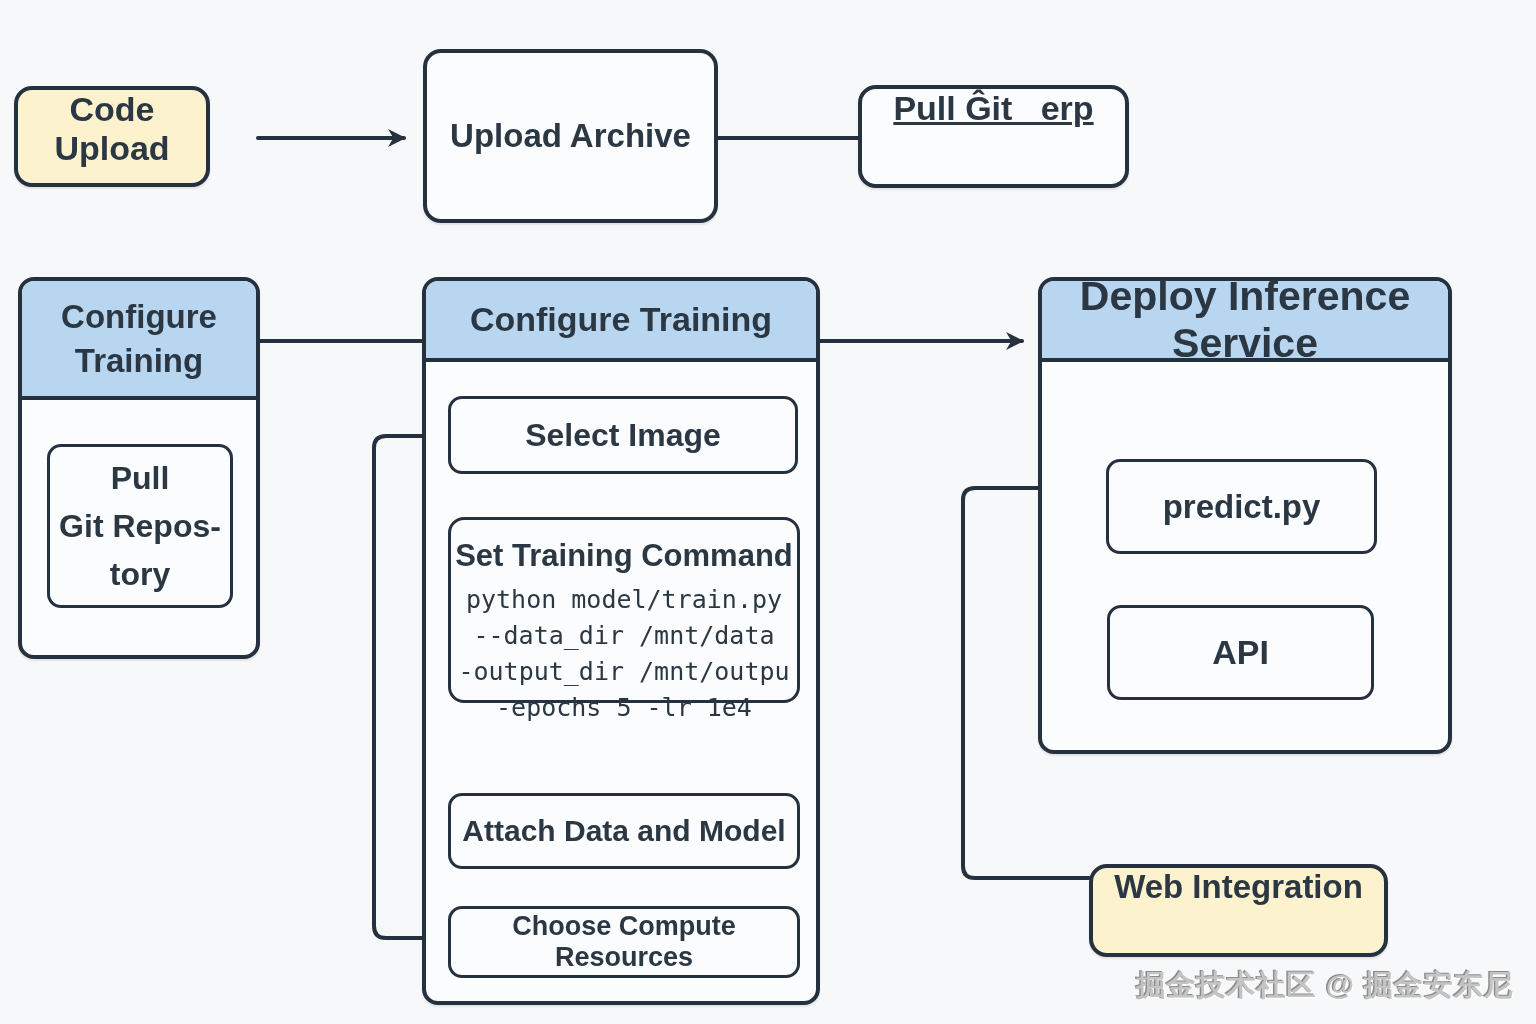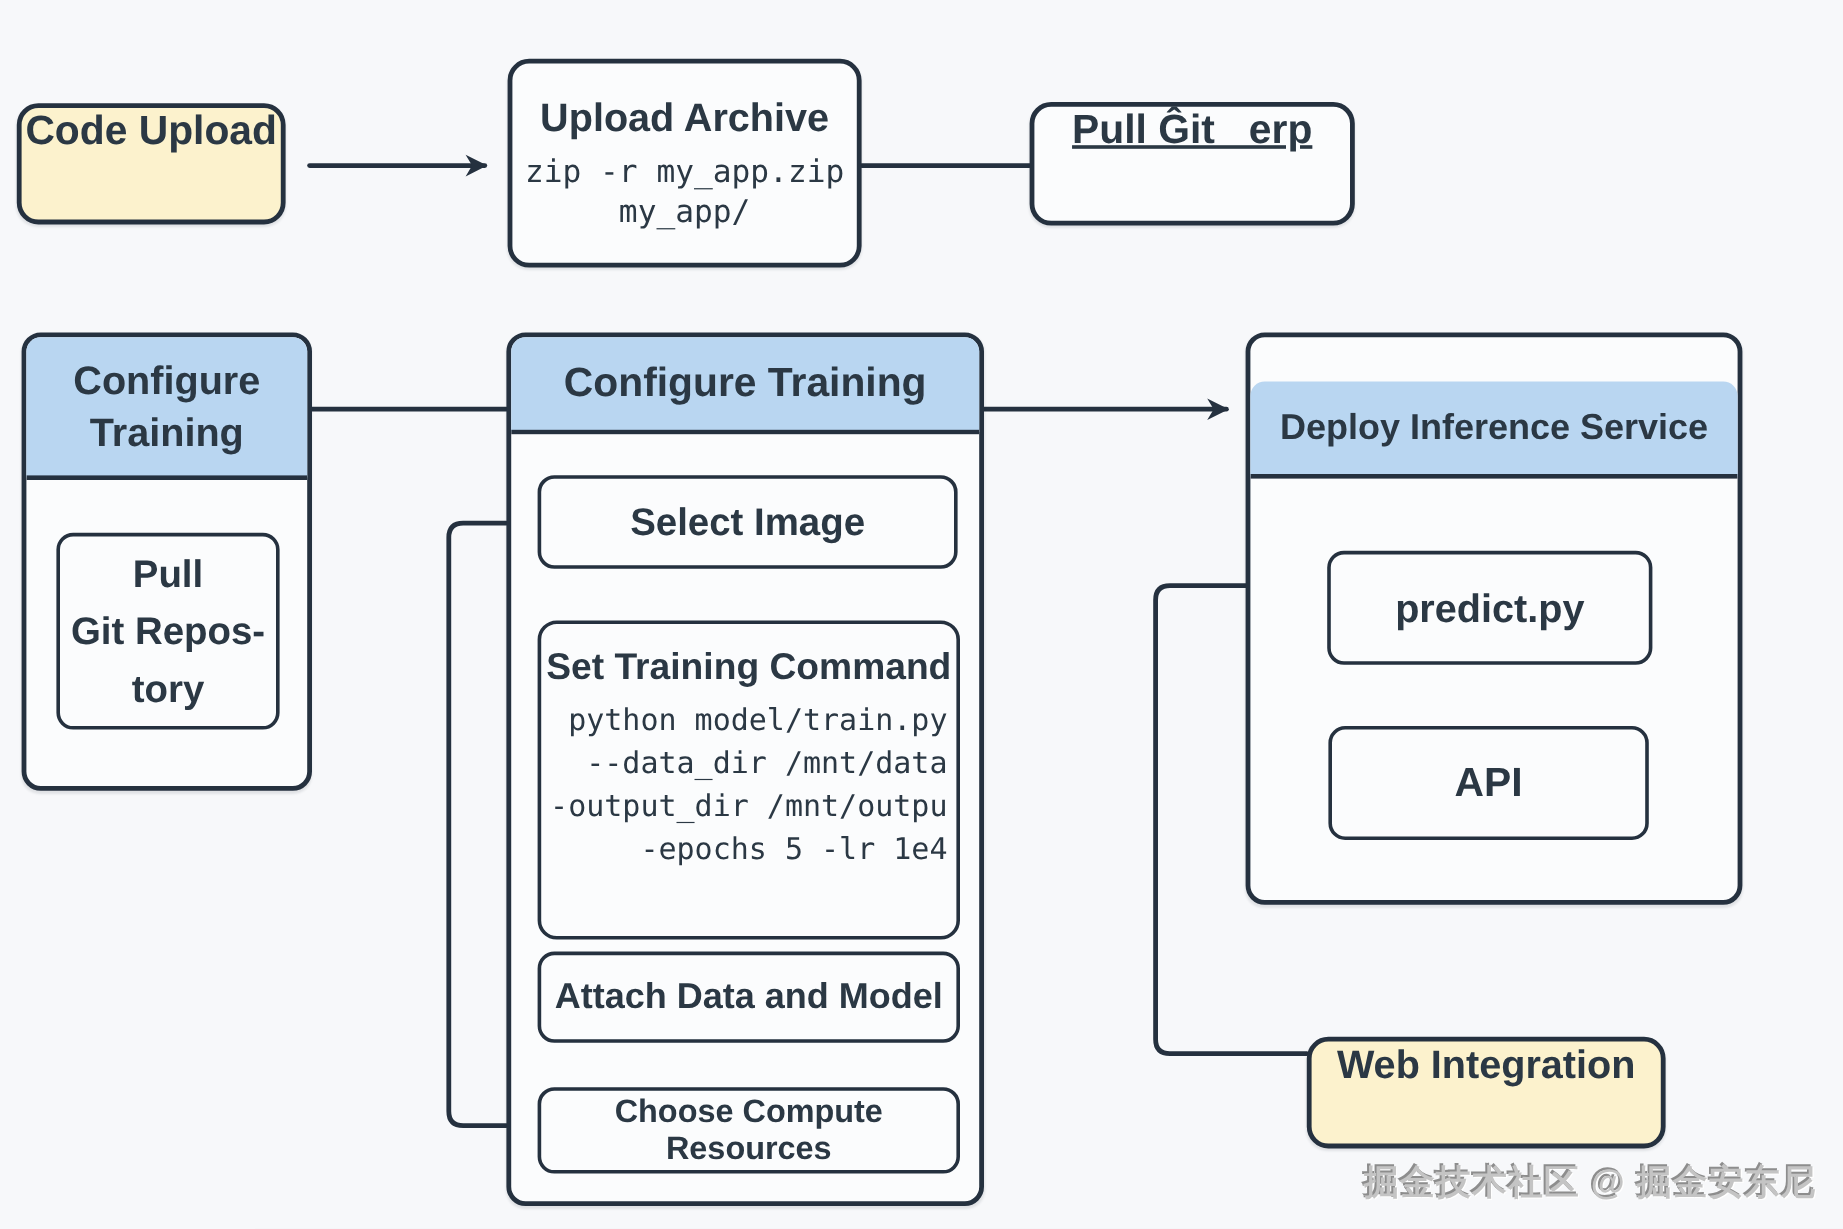--- a/index.html
+++ b/index.html
@@ -26,21 +26,21 @@
     border:4px solid var(--stroke);border-radius:18px;
     background:var(--box-white);
     display:flex;justify-content:center;
     text-align:center;font-weight:bold;
     box-shadow:0 2px 2px rgba(30,40,50,.10);
   }
   .fill-cream{background:var(--cream);}
   .fill-orange{background:var(--orange);}
 
   
-  .code-upload{left:14px;top:86px;width:224px;height:101px;font-size:34px;}
+  .code-upload{left:14px;top:86px;width:196px;height:101px;font-size:34px;}
   .upload-archive{left:423px;top:49px;width:295px;height:174px;flex-direction:column;gap:10px;padding:6px 0;}
   .upload-archive .ttl{font-size:33px;line-height:40px;}
   .upload-archive .code{font-family:"DejaVu Sans Mono",monospace;font-weight:normal;font-size:26px;line-height:33px;}
   .pull-git{left:858px;top:85px;width:271px;height:103px;font-size:34px;white-space:pre;text-decoration:underline;}
 
   
   .panel{
     position:absolute;z-index:2;box-sizing:border-box;
     border:4px solid var(--stroke);border-radius:16px;
     background:var(--box-white);
@@ -62,28 +62,28 @@
     text-align:center;font-weight:bold;
   }
 
   .left-panel{left:18px;top:277px;width:242px;height:382px;}
   .left-panel .panel-header{height:119px;font-size:33px;line-height:1.32;padding:0 24px;}
   .pull-repo{left:25px;top:163px;width:186px;height:164px;font-size:32px;line-height:1.5;flex-direction:column;}
 
   .center-panel{left:422px;top:277px;width:398px;height:728px;}
   .center-panel .panel-header{height:81px;font-size:34px;}
   .select-image{left:22px;top:115px;width:350px;height:78px;font-size:32px;}
-  .set-training{left:22px;top:236px;width:352px;height:266px;flex-direction:column;justify-content:flex-start;padding-top:16px;gap:6px;border-radius:16px;text-align:right;}
+  .set-training{left:22px;top:236px;width:352px;height:186px;flex-direction:column;justify-content:flex-start;padding-top:16px;gap:6px;border-radius:16px;}
   .set-training .ttl{font-size:31px;line-height:40px;}
   .set-training .code{font-family:"DejaVu Sans Mono",monospace;font-weight:normal;font-size:25px;line-height:36px;white-space:pre;}
   .attach-data{left:22px;top:512px;width:352px;height:76px;font-size:30px;}
   .choose-compute{left:22px;top:625px;width:352px;height:72px;font-size:27px;}
 
   .deploy-panel{left:1038px;top:277px;width:414px;height:477px;}
-  .deploy-panel .panel-header{height:81px;font-size:30px;margin-top:37px;}
+  .deploy-panel .panel-header{height:81px;font-size:41px;}
   .predict-py{left:64px;top:153px;width:271px;height:95px;font-size:33px;margin-top:25px;}
   .api-box{left:65px;top:324px;width:267px;height:95px;font-size:34px;}
 
   .web-integration{left:1089px;top:827px;width:299px;height:93px;font-size:33px;margin-top:37px;}
 
   .watermark{
     position:absolute;right:22px;bottom:18px;z-index:3;
     font-size:29px;font-weight:bold;color:#c4c4c4;
     text-shadow:-1.5px -1.5px 0 #8d8d8d,1px 1px 0 #ffffff;
     letter-spacing:1px;
@@ -111,24 +111,20 @@
     <path d="M1240,532 V590" marker-end="url(#arr)"></path>
     <path d="M1089,878 H975 Q963,878 963,866 V500 Q963,488 975,488 H1090" marker-end="url(#arr)"></path>
   </svg>
 
   <div class="node fill-cream code-upload">
     <span>Code Upload</span>
   </div>
 
   <div class="node upload-archive">
     <div class="ttl">Upload Archive</div>
-    <div>
-      <div class="code">zip -r my_app.zip</div>
-      <div class="code">my_app/</div>
-    </div>
   </div>
 
   <div class="node pull-git">
     <span>Pull Ĝit   erp</span>
   </div>
 
   <div class="panel left-panel">
     <div class="panel-header">
       <span>Configure Training</span>
     </div>

